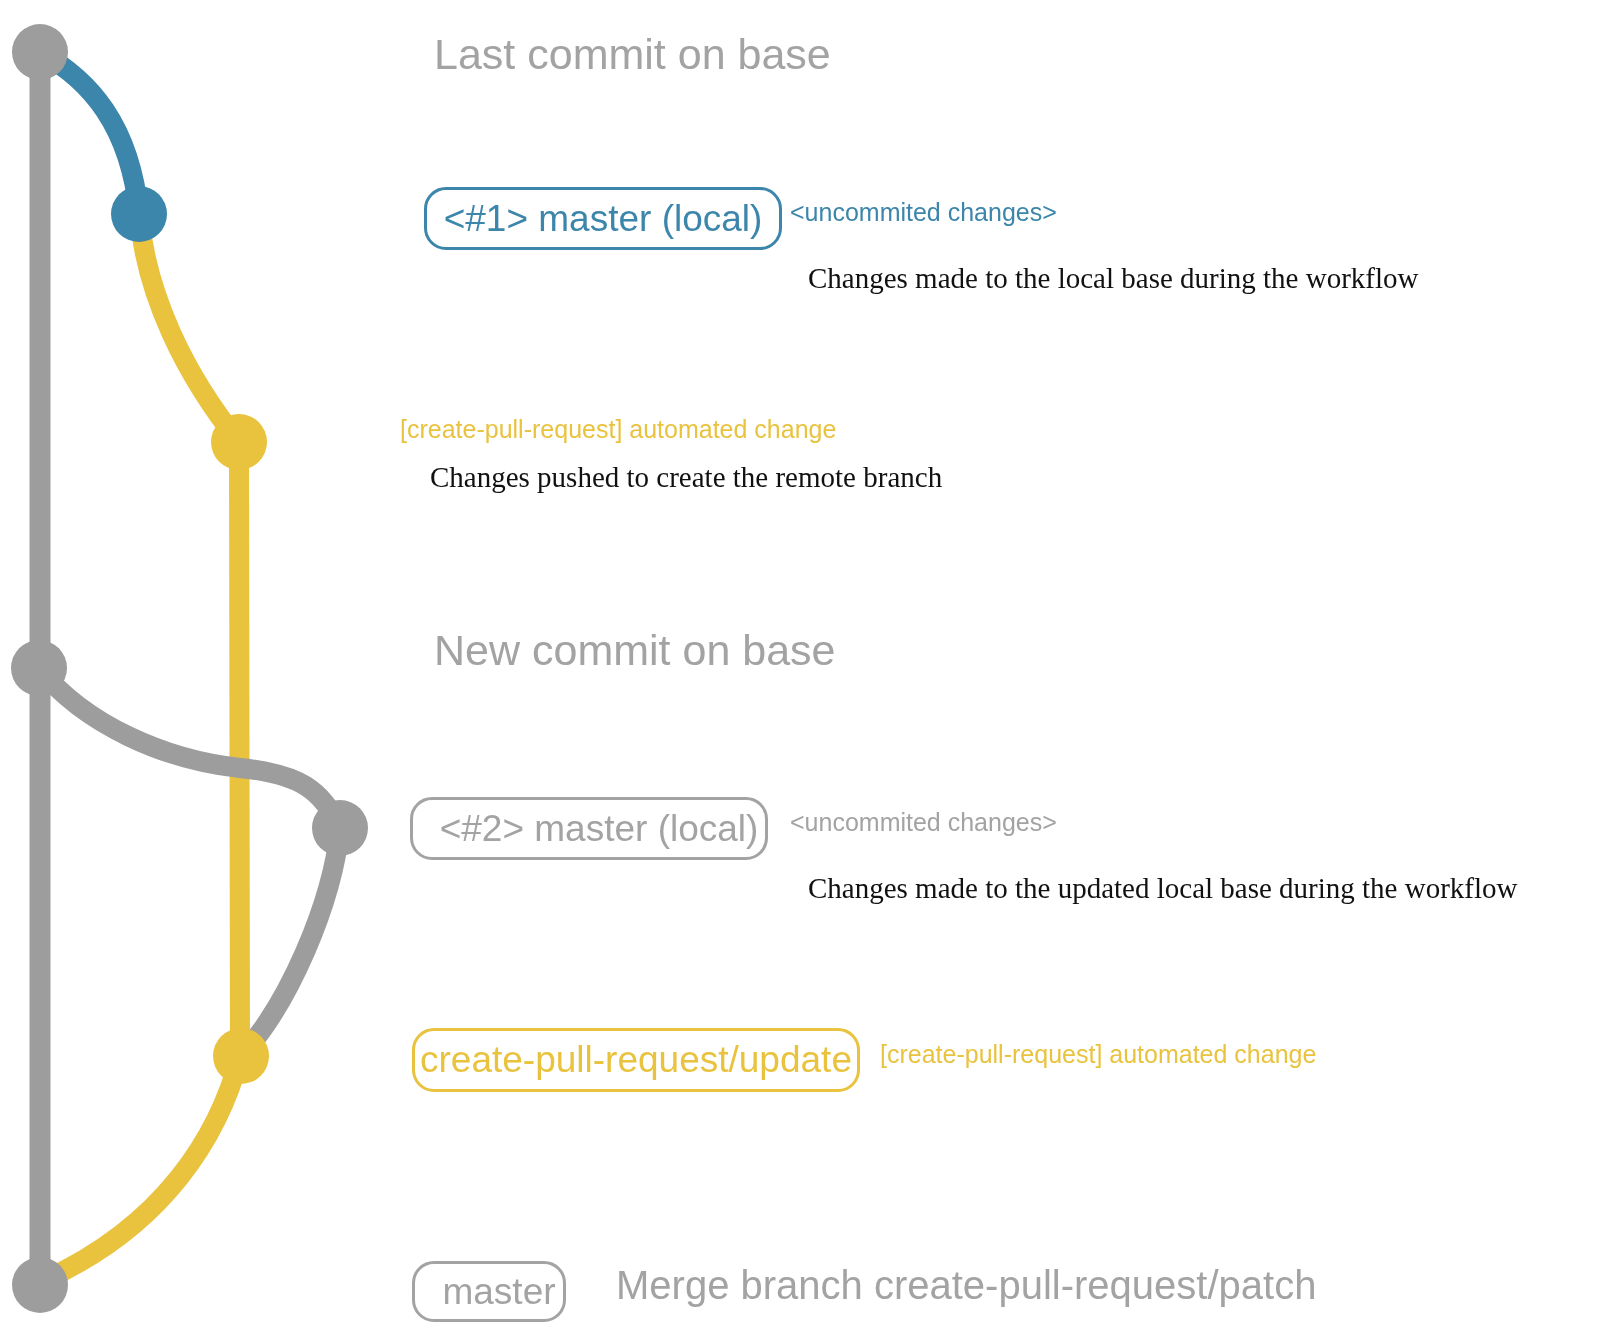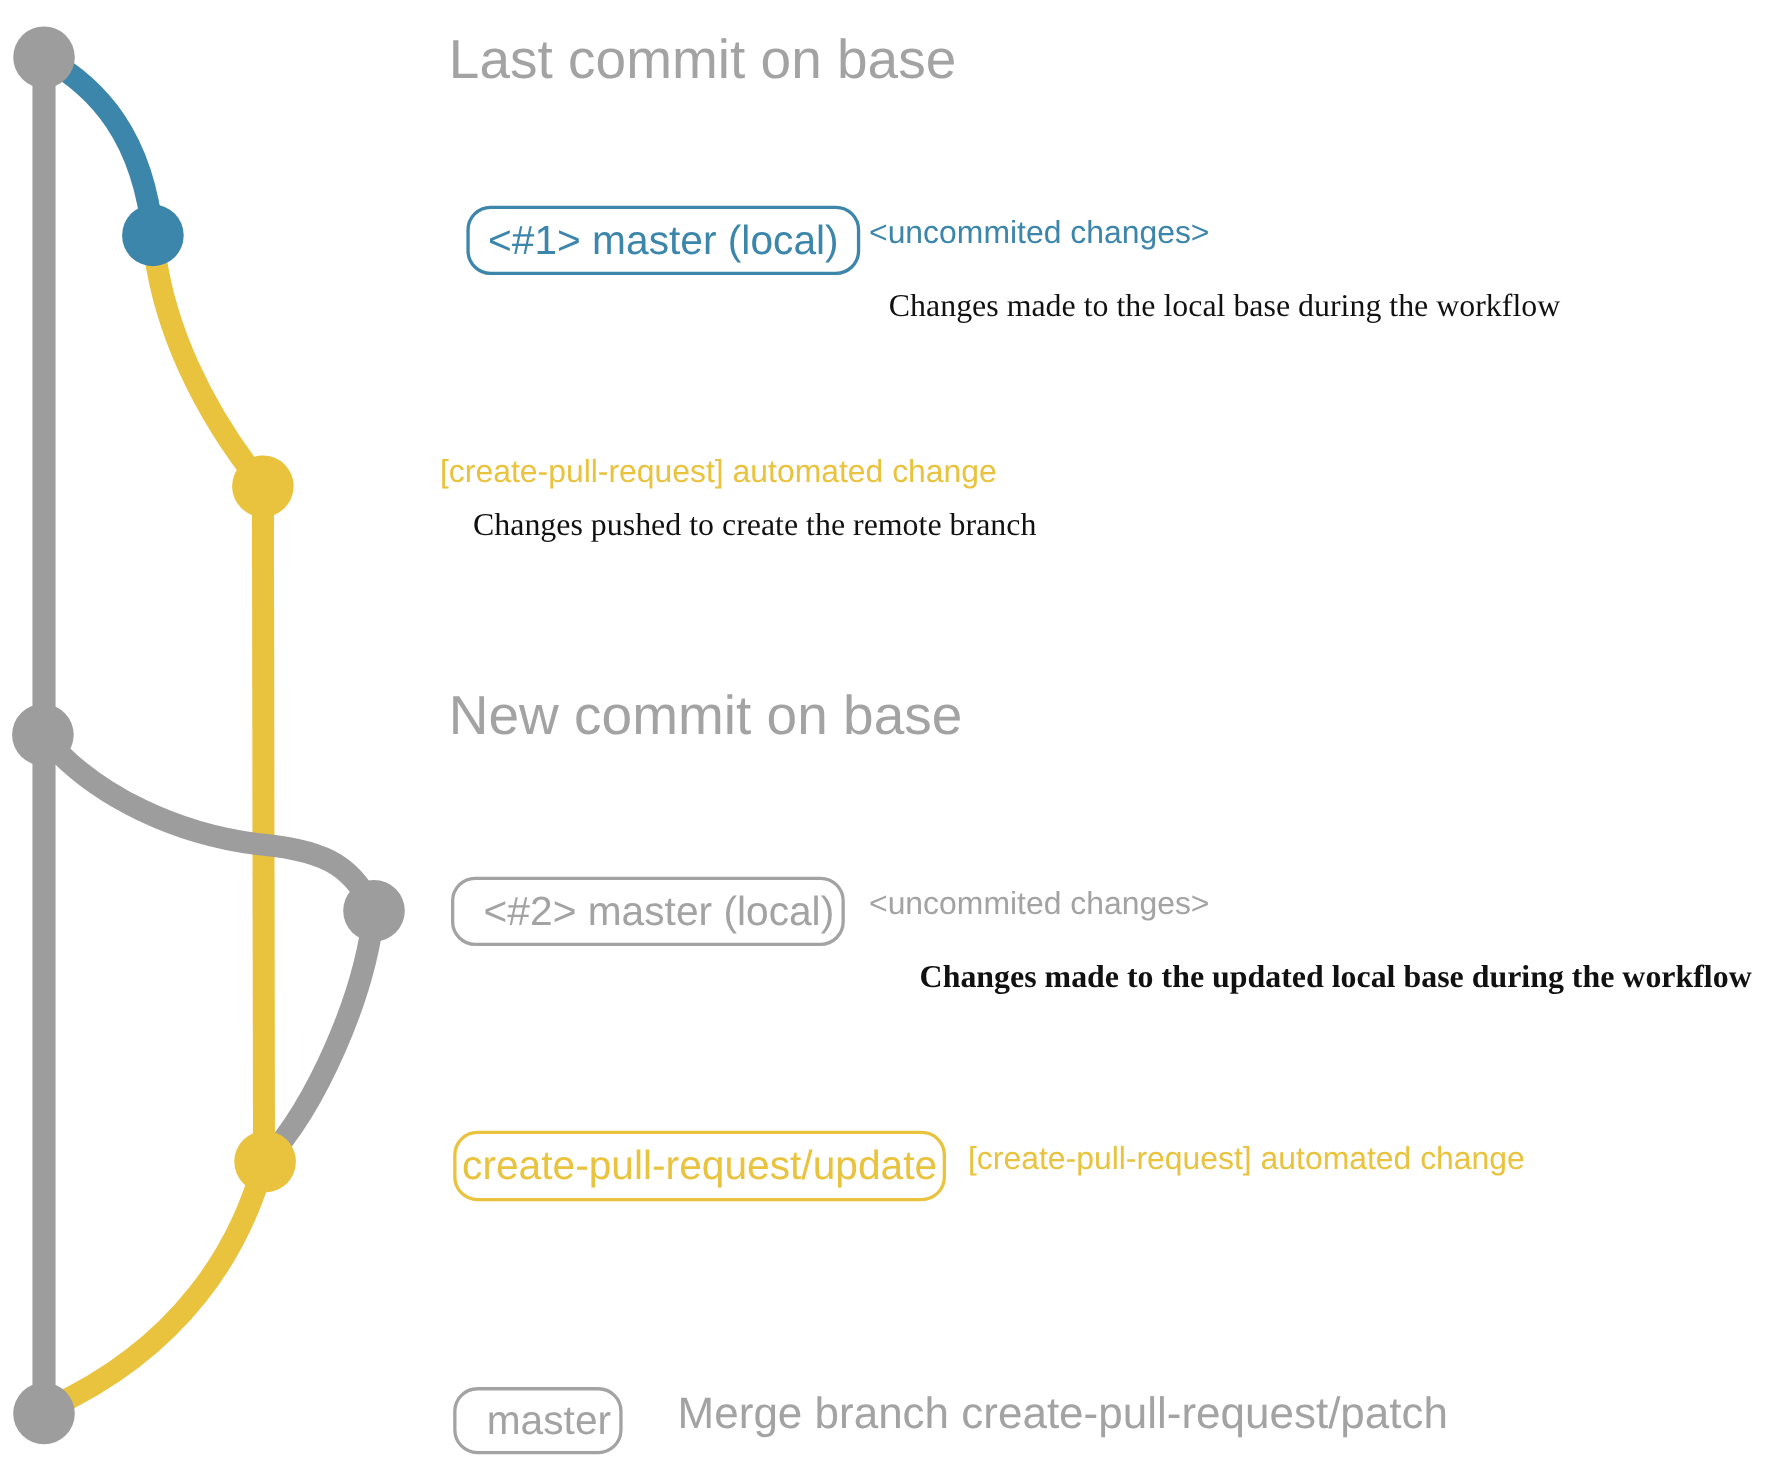--- a/index.html
+++ b/index.html
@@ -15,41 +15,42 @@
     width:1618px;
     height:1344px;
     background:#ffffff;
     font-family:"Liberation Sans", sans-serif;
     overflow:hidden;
   }
   .graph-svg{position:absolute;left:0;top:0;}
   .annotation{
     position:absolute;
     color:var(--textgray);
-    font-size:50px;
+    font-size:43px;
     line-height:44px;
     white-space:nowrap;
+    margin-left:26px;
   }
   .label-box{
     position:absolute;
     display:flex;
     align-items:center;
     justify-content:center;
     border:3px solid var(--textgray);
     border-radius:22px;
     font-size:37px;
     white-space:nowrap;
     box-sizing:border-box;
   }
   .label-box.blue{border-color:var(--blue);color:var(--blue);}
   .label-box.yellow{border-color:var(--yellow);color:var(--yellow);}
   .label-box.gray{border-color:var(--textgray);color:var(--textgray);padding-left:20px;}
   .side-text{
     position:absolute;
-    font-size:29px;
+    font-size:25px;
     line-height:44px;
     white-space:nowrap;
   }
   .side-text.blue{color:var(--blue);}
   .side-text.yellow{color:var(--yellow);}
   .side-text.gray{color:var(--textgray);}
   .caption{
     position:absolute;
     font-family:"Liberation Serif", serif;
     font-size:29px;
@@ -95,21 +96,21 @@
 
   <div class="side-text yellow" style="left:400px;top:407px;">[create-pull-request] automated change</div>
   <div class="caption" style="left:430px;top:459px;">Changes pushed to create the remote branch</div>
 
   <div class="annotation" style="left:408px;top:628px;">New commit on base</div>
 
   <div class="label-box gray" style="left:410px;top:797px;width:358px;height:63px;">
     <span>&lt;#2&gt; master (local)</span>
   </div>
   <div class="side-text gray" style="left:790px;top:800px;">&lt;uncommited changes&gt;</div>
-  <div class="caption" style="left:836px;top:870px;font-weight:bold;">Changes made to the updated local base during the workflow</div>
+  <div class="caption" style="left:808px;top:870px;">Changes made to the updated local base during the workflow</div>
 
   <div class="label-box yellow" style="left:412px;top:1028px;width:448px;height:64px;">
     <span>create-pull-request/update</span>
   </div>
   <div class="side-text yellow" style="left:880px;top:1032px;">[create-pull-request] automated change</div>
 
   <div class="label-box gray" style="left:412px;top:1261px;width:154px;height:61px;">
     <span>master</span>
   </div>
   <div class="side-text gray" style="left:584px;top:1263px;font-size:40px;margin-left:32px;">Merge branch create-pull-request/patch</div>

